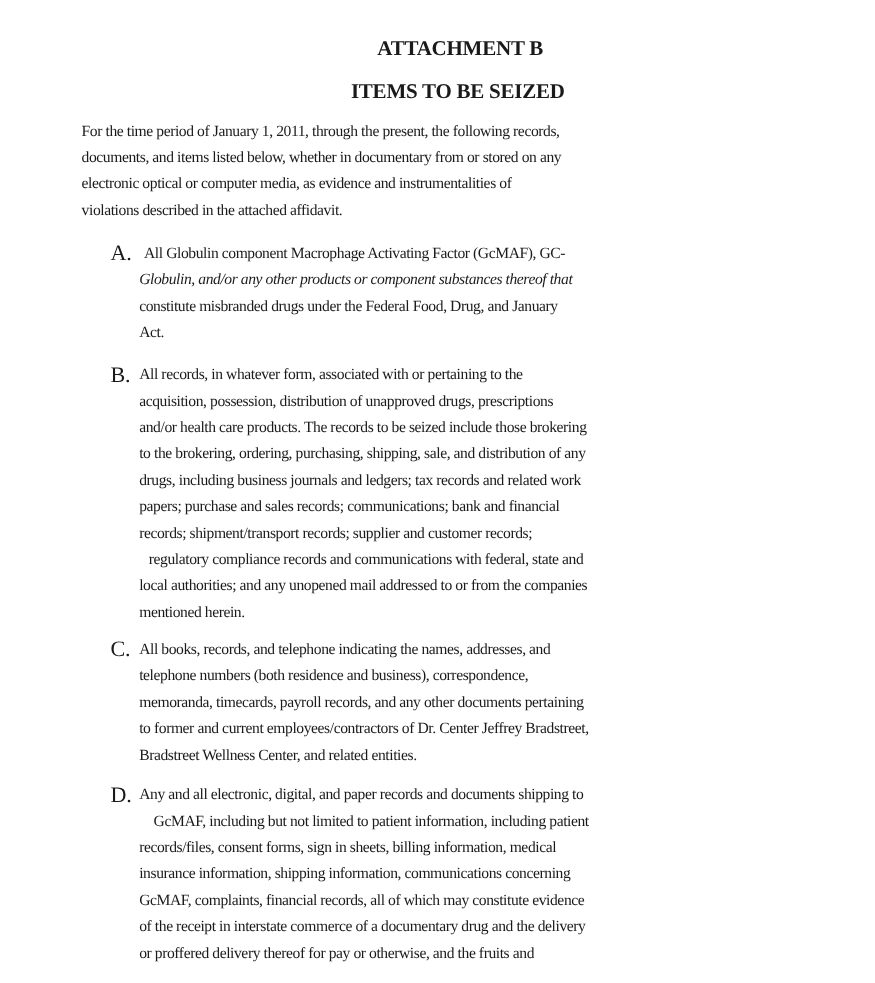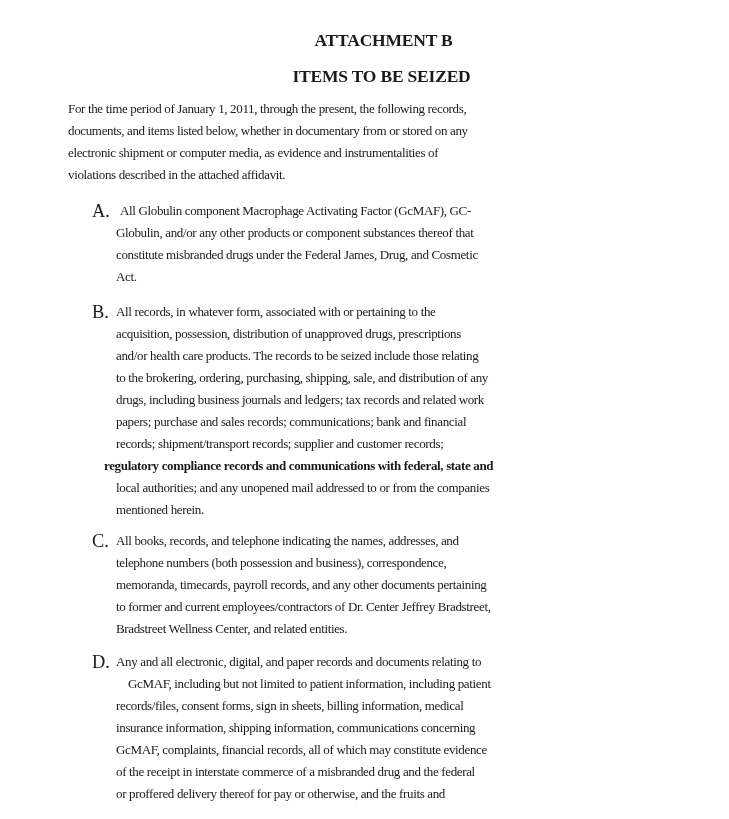--- a/index.html
+++ b/index.html
@@ -16,58 +16,58 @@
 </head>
 <body>
 
 <div>
   <div class="title" id="t1">ATTACHMENT B</div>
   <div class="title" id="t2">ITEMS TO BE SEIZED</div>
 
   <div>
     <div class="line" style="left:68px; top:98px;">For the time period of January 1, 2011, through the present, the following records,</div>
     <div class="line" style="left:68px; top:120px;">documents, and items listed below, whether in documentary from or stored on any</div>
-    <div class="line" style="left:68px; top:142px;">electronic shipment or computer media, as evidence and instrumentalities of</div>
+    <div class="line" style="left:68px; top:142px;">electronic optical or computer media, as evidence and instrumentalities of</div>
     <div class="line" style="left:68px; top:164px;">violations described in the attached affidavit.</div>
   </div>
 
   <div>
     <div class="label" style="left:92px; top:200px;">A.</div>
     <div class="line" style="left:120px; top:200px;">All Globulin component Macrophage Activating Factor (GcMAF), GC-</div>
-    <div class="line" style="left:116px; top:222px;">Globulin, and/or any other products or component substances thereof that</div>
-    <div class="line" style="left:116px; top:244px;">constitute misbranded drugs under the Federal James, Drug, and Cosmetic</div>
+    <div class="line" style="left:116px; top:222px;font-style:italic;">Globulin, and/or any other products or component substances thereof that</div>
+    <div class="line" style="left:116px; top:244px;">constitute misbranded drugs under the Federal Food, Drug, and January</div>
     <div class="line" style="left:116px; top:266px;">Act.</div>
   </div>
 
   <div>
     <div class="label" style="left:92px; top:301px;">B.</div>
     <div class="line" style="left:116px; top:301px;">All records, in whatever form, associated with or pertaining to the</div>
     <div class="line" style="left:116px; top:323px;text-align:center;">acquisition, possession, distribution of unapproved drugs, prescriptions</div>
-    <div class="line" style="left:116px; top:345px;">and/or health care products.  The records to be seized include those relating</div>
+    <div class="line" style="left:116px; top:345px;">and/or health care products.  The records to be seized include those brokering</div>
     <div class="line" style="left:116px; top:367px;font-family:Liberation Serif, serif;">to the brokering, ordering, purchasing, shipping, sale, and distribution of any</div>
     <div class="line" style="left:116px; top:389px;text-align:right;">drugs, including business journals and ledgers; tax records and related work</div>
     <div class="line" style="left:116px; top:411px;">papers; purchase and sales records; communications; bank and financial</div>
     <div class="line" style="left:116px; top:433px;">records; shipment/transport records; supplier and customer records;</div>
-    <div class="line" style="left:104px; top:455px;font-weight:bold;">regulatory compliance records and communications with federal, state and</div>
+    <div class="line" style="left:124px; top:455px;">regulatory compliance records and communications with federal, state and</div>
     <div class="line" style="left:116px; top:477px;">local authorities; and any unopened mail addressed to or from the companies</div>
     <div class="line" style="left:116px; top:499px;">mentioned herein.</div>
   </div>
 
   <div>
     <div class="label" style="left:92px; top:530px;">C.</div>
     <div class="line" style="left:116px; top:530px;">All books, records, and telephone indicating the names, addresses, and</div>
-    <div class="line" style="left:116px; top:552px;">telephone numbers (both possession and business), correspondence,</div>
+    <div class="line" style="left:116px; top:552px;">telephone numbers (both residence and business), correspondence,</div>
     <div class="line" style="left:116px; top:574px;">memoranda, timecards, payroll records, and any other documents pertaining</div>
     <div class="line" style="left:116px; top:596px;">to former and current employees/contractors of Dr. Center Jeffrey Bradstreet,</div>
     <div class="line" style="left:116px; top:618px;">Bradstreet Wellness Center, and related entities.</div>
   </div>
 
   <div>
     <div class="label" style="left:92px; top:651px;">D.</div>
-    <div class="line" style="left:116px; top:651px;">Any and all electronic, digital, and paper records and documents relating to</div>
+    <div class="line" style="left:116px; top:651px;">Any and all electronic, digital, and paper records and documents shipping to</div>
     <div class="line" style="left:128px; top:673px;">GcMAF, including but not limited to patient information, including patient</div>
     <div class="line" style="left:116px; top:695px;">records/files, consent forms, sign in sheets, billing information, medical</div>
     <div class="line" style="left:116px; top:717px;">insurance information, shipping information, communications concerning</div>
     <div class="line" style="left:116px; top:739px;">GcMAF, complaints, financial records, all of which may constitute evidence</div>
-    <div class="line" style="left:116px; top:761px;">of the receipt in interstate commerce of a misbranded drug and the federal</div>
+    <div class="line" style="left:116px; top:761px;">of the receipt in interstate commerce of a documentary drug and the delivery</div>
     <div class="line" style="left:116px; top:783px;">or proffered delivery thereof for pay or otherwise, and the fruits and</div>
   </div>
 </div>
 
 </body></html>

